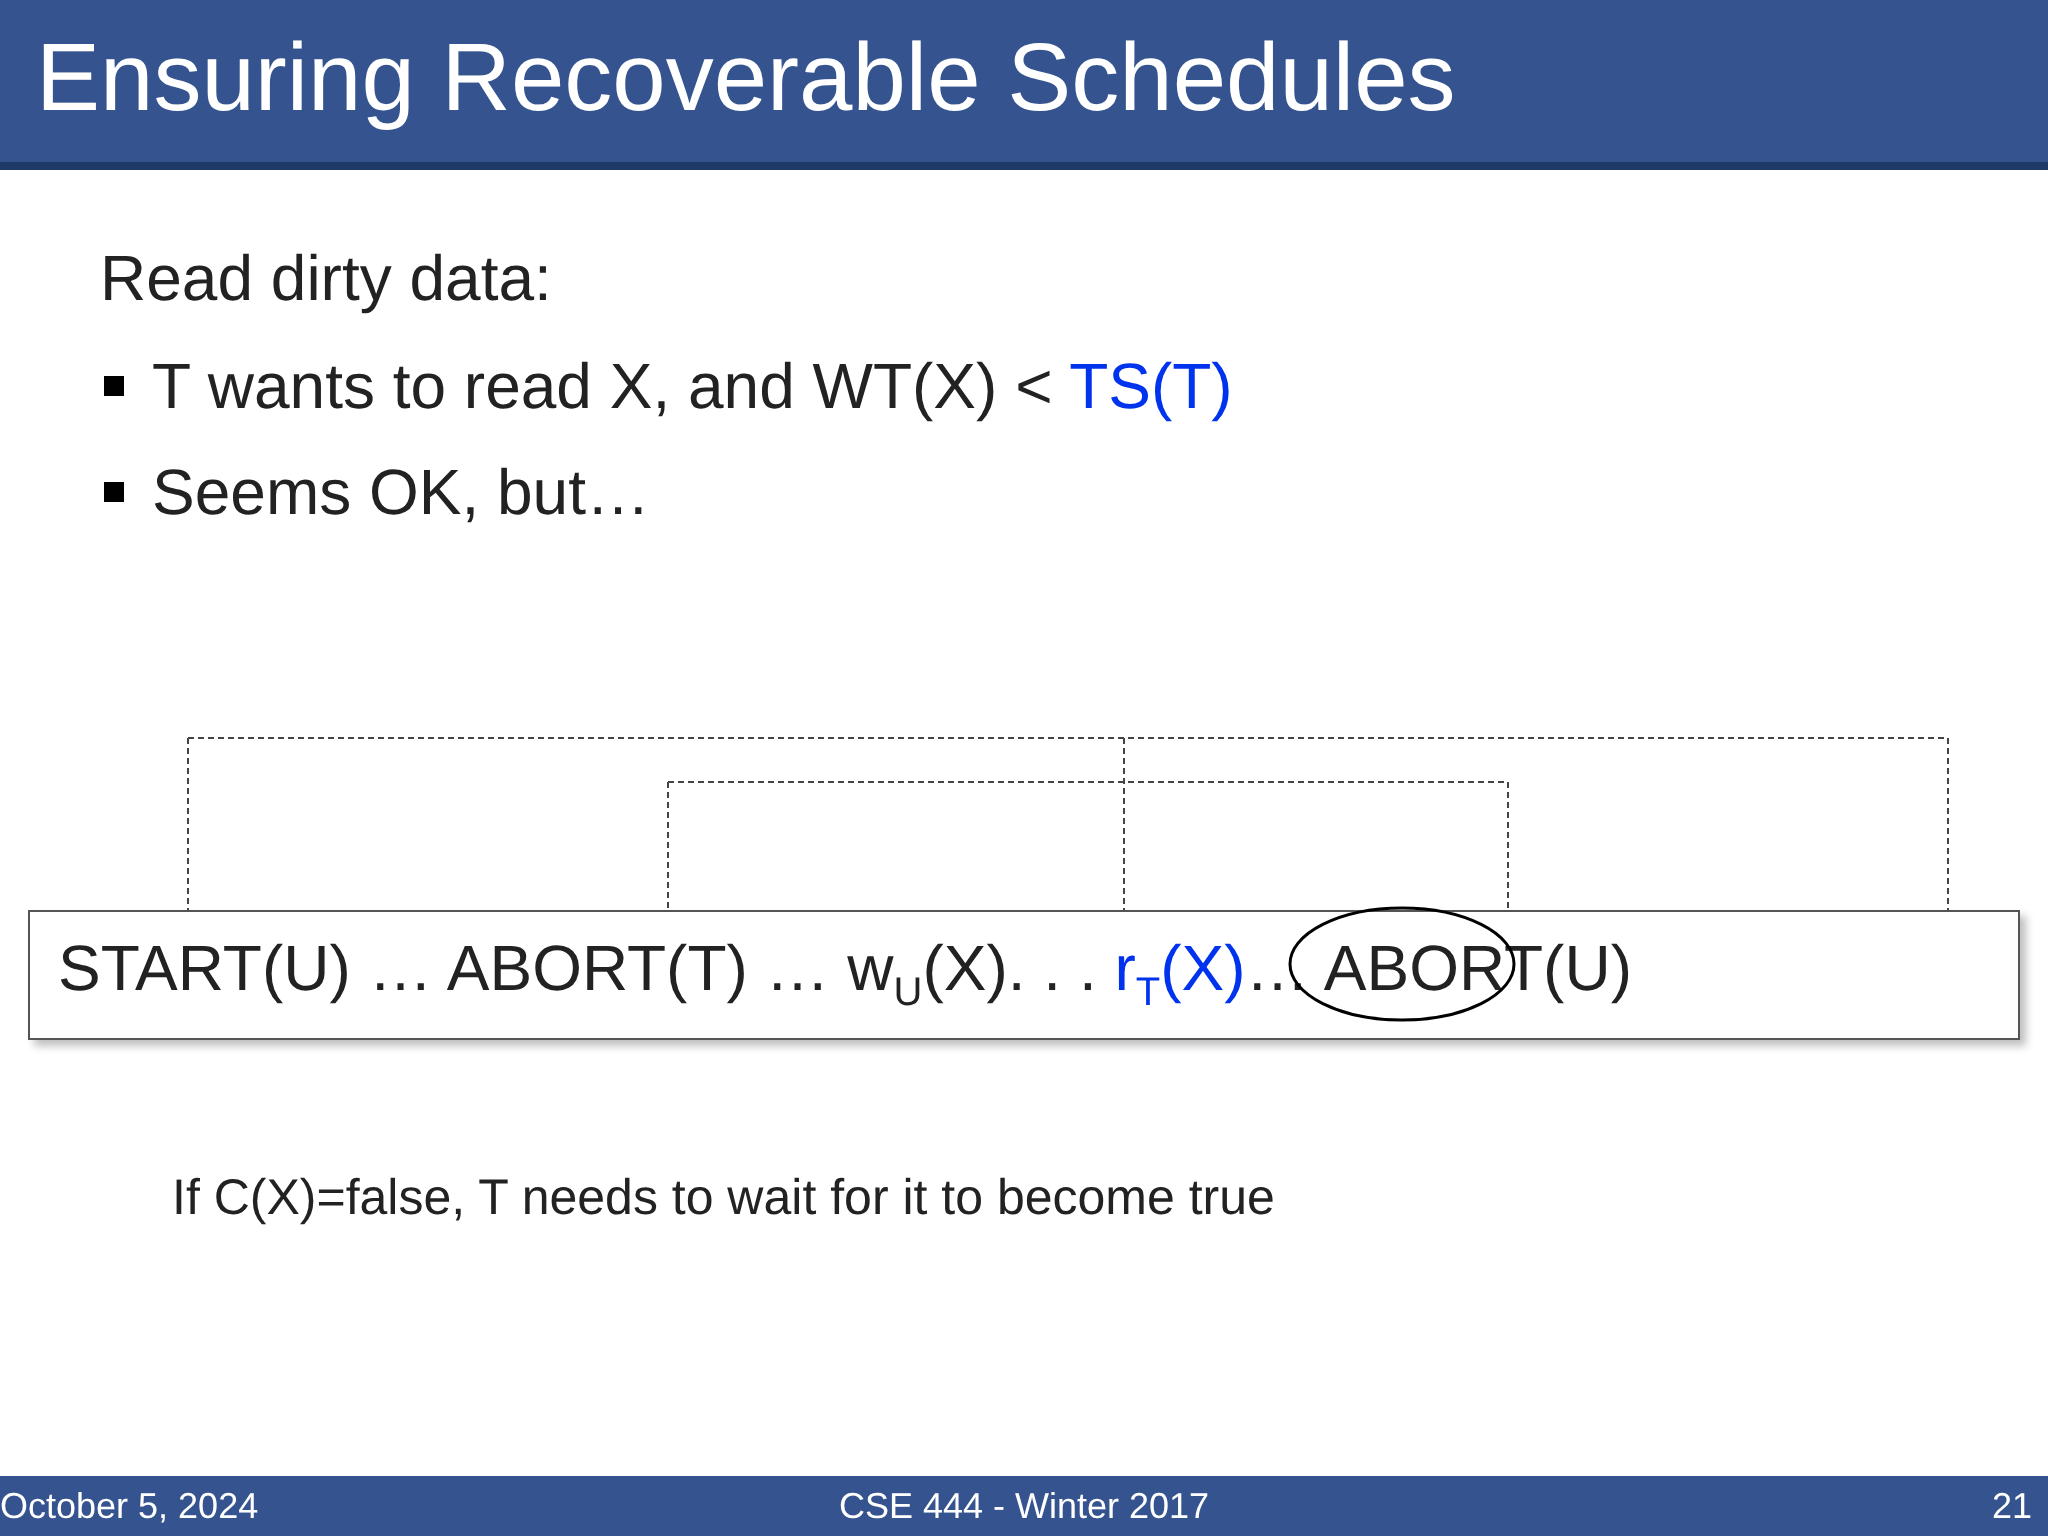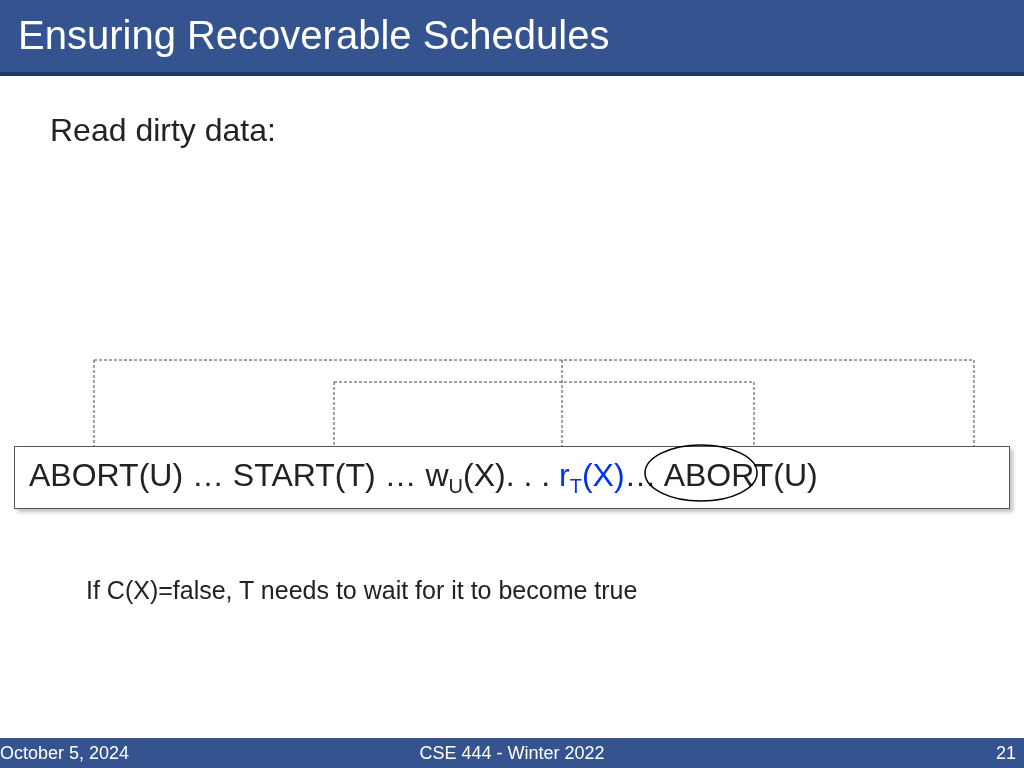--- a/index.html
+++ b/index.html
@@ -15,21 +15,21 @@
     width: 1024px;
     height: 768px;
     position: relative;
     display: flex;
     flex-direction: column;
   }
   .title-bar {
     background: #35548f;
     border-bottom: 4px solid #1f3a66;
     color: #fff;
-    font-size: 40px;
+    font-size: 48px;
     padding: 12px 18px 14px 18px;
     line-height: 1.15;
   }
   .body {
     flex: 1;
     position: relative;
     padding: 36px 50px 0 50px;
   }
   .lead {
     font-size: 32px;
@@ -129,45 +129,53 @@
 <body>
 
 <div class="slide">
 
   <div class="title-bar">Ensuring Recoverable Schedules</div>
 
   <div class="body">
 
     <div class="lead">Read dirty data:</div>
 
+    <ul class="bullets">
+      <li>
+        <span>T wants to read X, and WT(X) &lt; </span><span class="tsblue">TS(T)</span>
+      </li>
+      <li>
+        <span>Seems OK, but…</span><span class="tsblue"></span>
+      </li>
+    </ul>
 
     <div class="diagram">
 
       <svg class="brackets">
         <line x1="80" y1="0" x2="960" y2="0"></line>
         <line x1="80" y1="0" x2="80" y2="86"></line>
         <line x1="960" y1="0" x2="960" y2="86"></line>
         <line x1="320" y1="22" x2="740" y2="22"></line>
         <line x1="320" y1="22" x2="320" y2="86"></line>
         <line x1="740" y1="22" x2="740" y2="86"></line>
         <line x1="548" y1="0" x2="548" y2="86"></line>
       </svg>
 
       <div class="seq-box">
-        <span>ABORT(U) … START(T) … w</span><span class="sub">U</span><span>(X). . . </span><span class="rt"><span>r</span><span class="sub">T</span><span>(X)</span></span><span>… ABORT(U)</span>
+        <span>START(U) … ABORT(T) … w</span><span class="sub">U</span><span>(X). . . </span><span class="rt"><span>r</span><span class="sub">T</span><span>(X)</span></span><span>… ABORT(U)</span>
         <svg class="ring" style="left:626px; top:-4px; width:120px; height:60px;">
           <ellipse cx="60" cy="30" rx="56" ry="28"></ellipse>
         </svg>
       </div>
 
     </div>
 
     <div class="note">If C(X)=false, T needs to wait for it to become true</div>
 
   </div>
 
   <div class="footer">
-    <div class="fc">CSE 444 - Winter 2022</div>
+    <div class="fc">CSE 444 - Winter 2017</div>
     <div class="fl">October 5, 2024</div>
     <div class="fr">21</div>
   </div>
 
 </div>
 
 </body></html>

